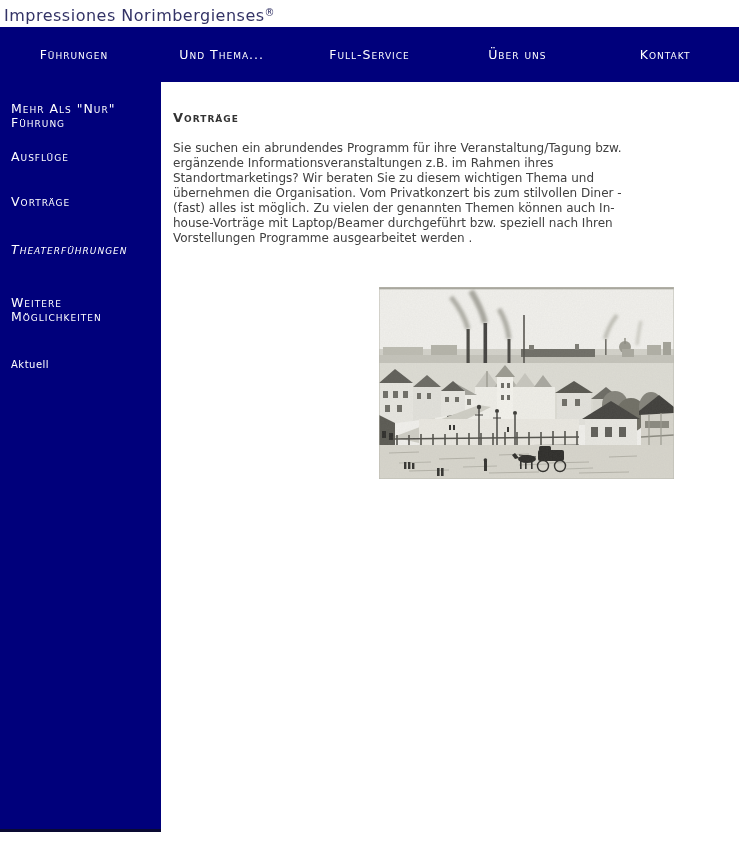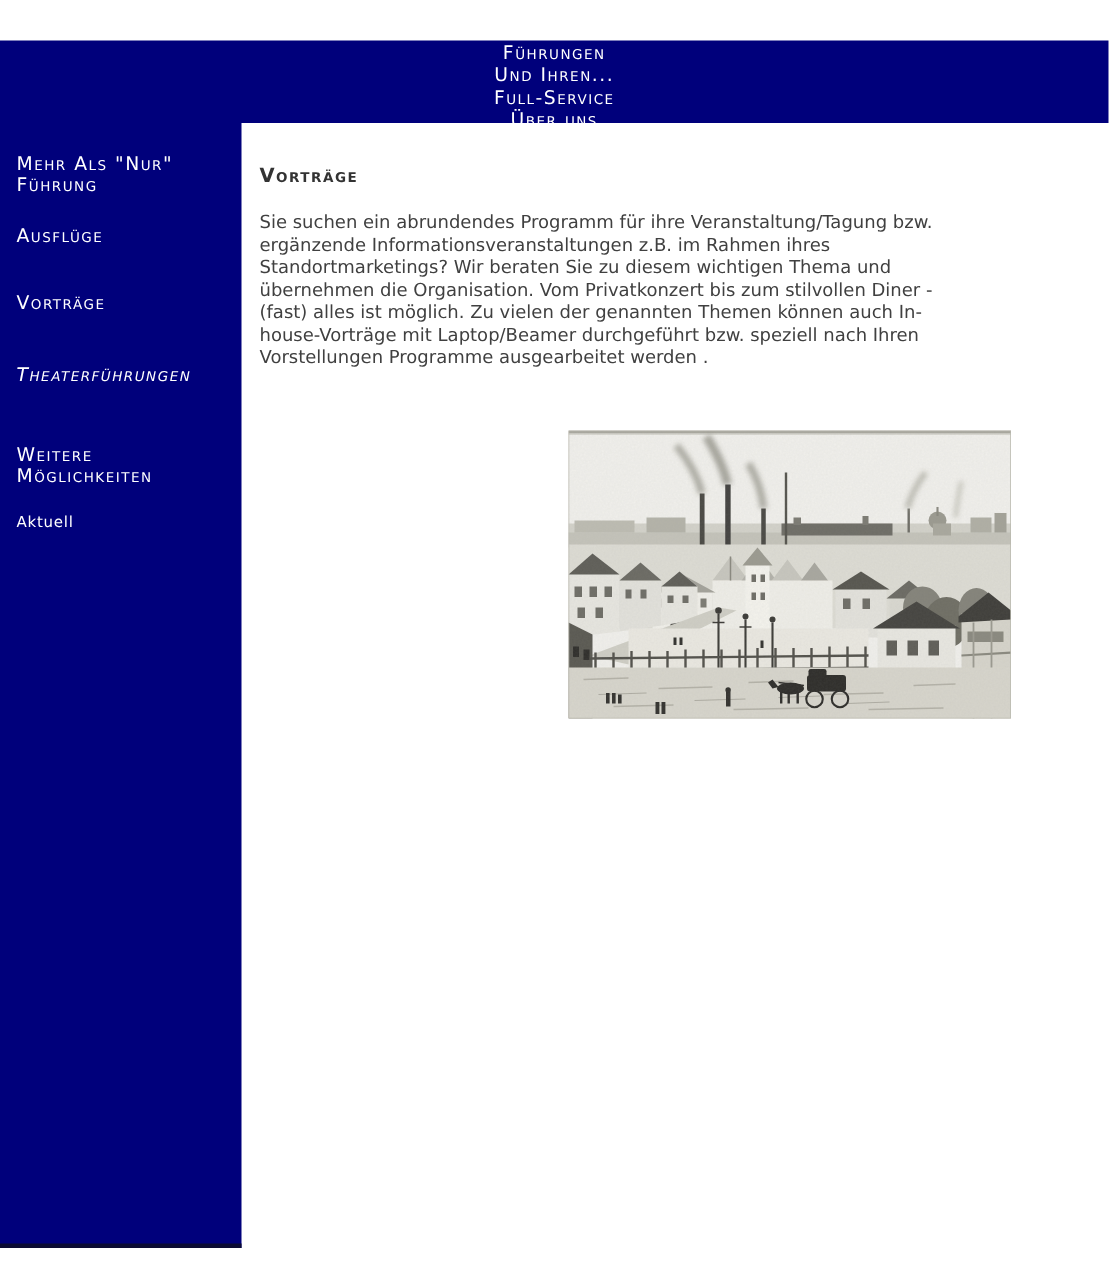--- a/index.html
+++ b/index.html
@@ -15,21 +15,21 @@
   .site-title {
     position: absolute; left: 4px; top: 4px;
     font-size: 16px; line-height: 18px; color: #333366;
     letter-spacing: 0.5px; white-space: nowrap;
   }
   .site-title sup { font-size: 10px; vertical-align: 5px; }
 
   
   .navbar {
     position: absolute; left: 0; top: 27px; width: 739px; height: 55px;
-    background: #00007b; display: flex; align-items: center; flex-direction: column;
+    background: #00007b; display: flex; align-items: center;
   }
   .navbar .nav-item {
     flex: 1 1 0; text-align: center; color: #ffffff;
     font-variant: small-caps; font-size: 12.5px; letter-spacing: 1px;
     cursor: pointer; white-space: nowrap;
   }
 
   
   .sidebar {
     position: absolute; left: 0; top: 82px; width: 161px; height: 750px;
@@ -37,21 +37,21 @@
   }
   .sidebar ul { list-style: none; padding: 20px 6px 0 11px; }
   .sidebar li {
     color: #ffffff; font-variant: small-caps; font-size: 12.5px;
     line-height: 14px; letter-spacing: 1px; white-space: pre; cursor: pointer;
   }
   .sidebar li:nth-child(1) { margin-bottom: 20px; }
   .sidebar li:nth-child(2) { margin-bottom: 31px; }
   .sidebar li:nth-child(3) { margin-bottom: 34px; }
   .sidebar li:nth-child(4) { margin-bottom: 39px; font-style: italic; }
-  .sidebar li:nth-child(5) { margin-bottom: 18px; }
+  .sidebar li:nth-child(5) { margin-bottom: 34px; }
   .sidebar li.plain { font-variant: normal; font-size: 10px; letter-spacing: 0.5px; }
 
   
   .content { position: absolute; left: 161px; top: 82px; width: 580px; }
   .content h1 {
     margin: 28px 0 0 12px; font-size: 13px; font-weight: bold;
     font-variant: small-caps; letter-spacing: 1px; color: #333333;
   }
   .content .body-text {
     margin: 16px 0 0 12px; font-size: 12px; line-height: 15px;
@@ -62,24 +62,25 @@
   .engraving {
     position: absolute; left: 379px; top: 287px;
     width: 295px; height: 192px; display: block;
   }
 </style>
 </head>
 <body>
 
 <div class="page">
 
+  <div class="site-title"><span>Impressiones Norimbergienses</span><sup>®</sup></div>
 
   <div class="navbar">
     <div class="nav-item">Führungen</div>
-    <div class="nav-item">Und Ihren...</div>
+    <div class="nav-item">Und Thema...</div>
     <div class="nav-item">Full-Service</div>
     <div class="nav-item">Über uns</div>
     <div class="nav-item">Kontakt</div>
   </div>
 
   <div class="sidebar">
     <ul>
       <li>Mehr Als "Nur"
 Führung</li>
       <li>Ausflüge</li>

